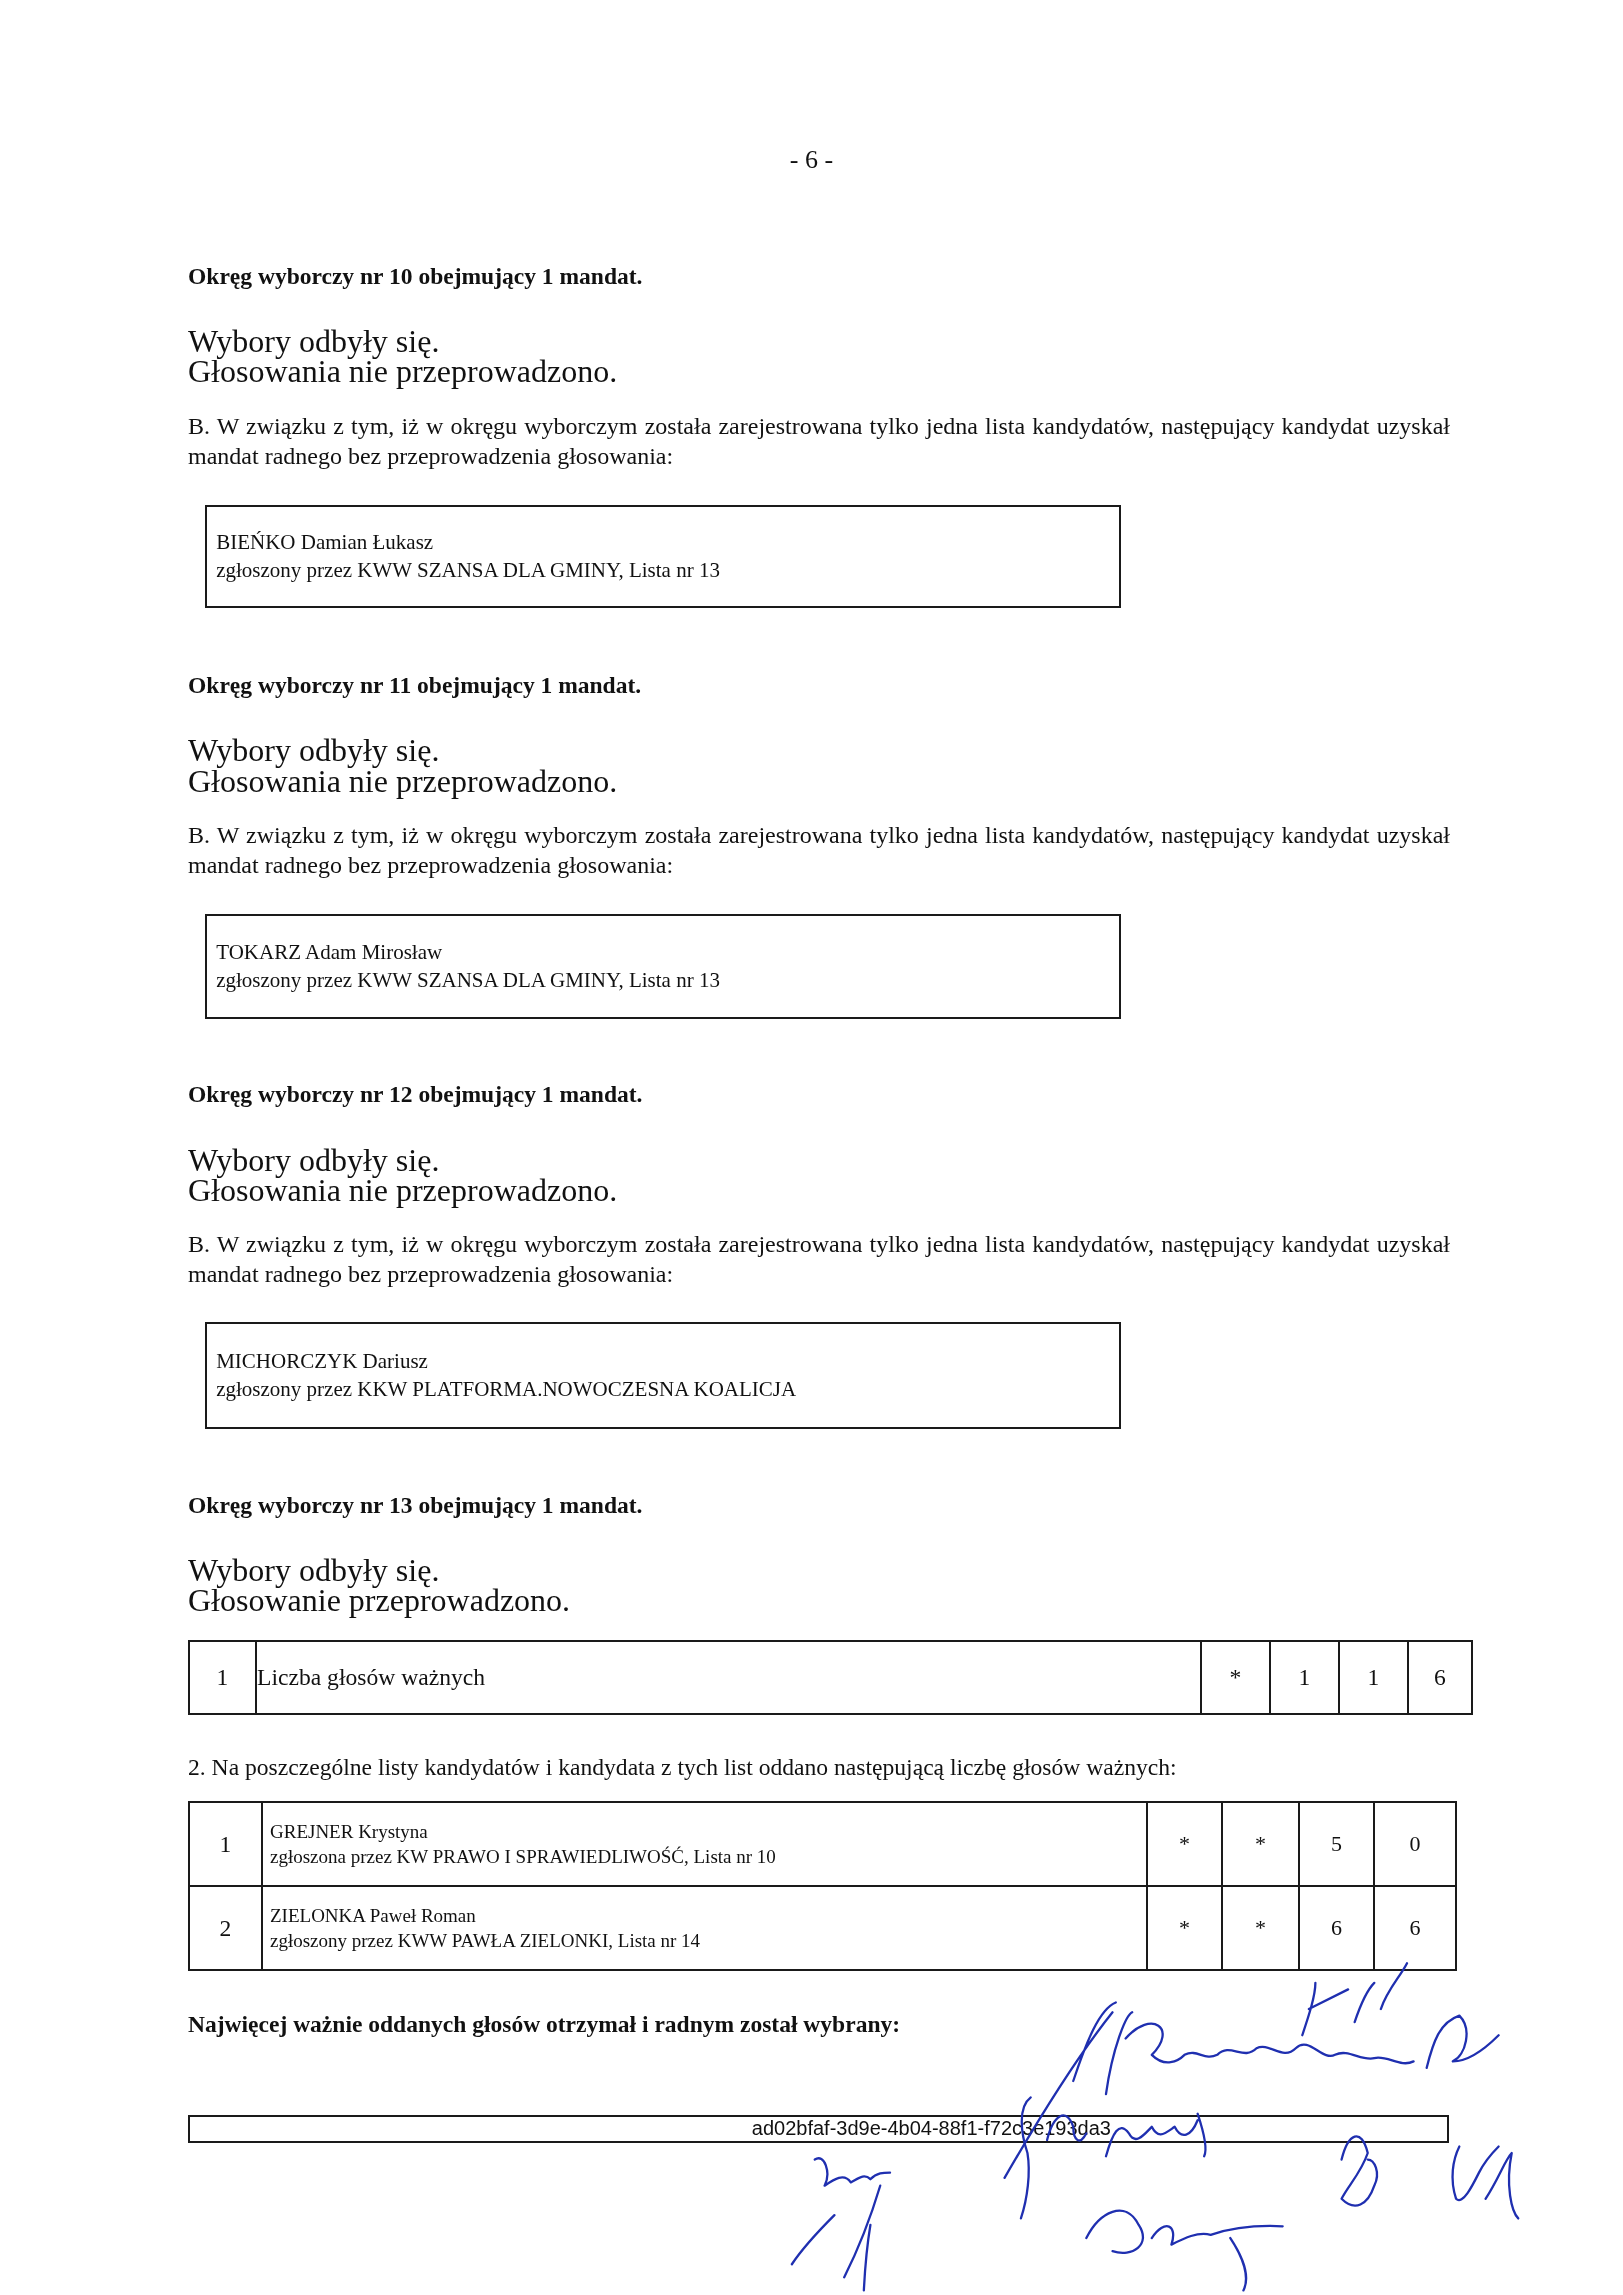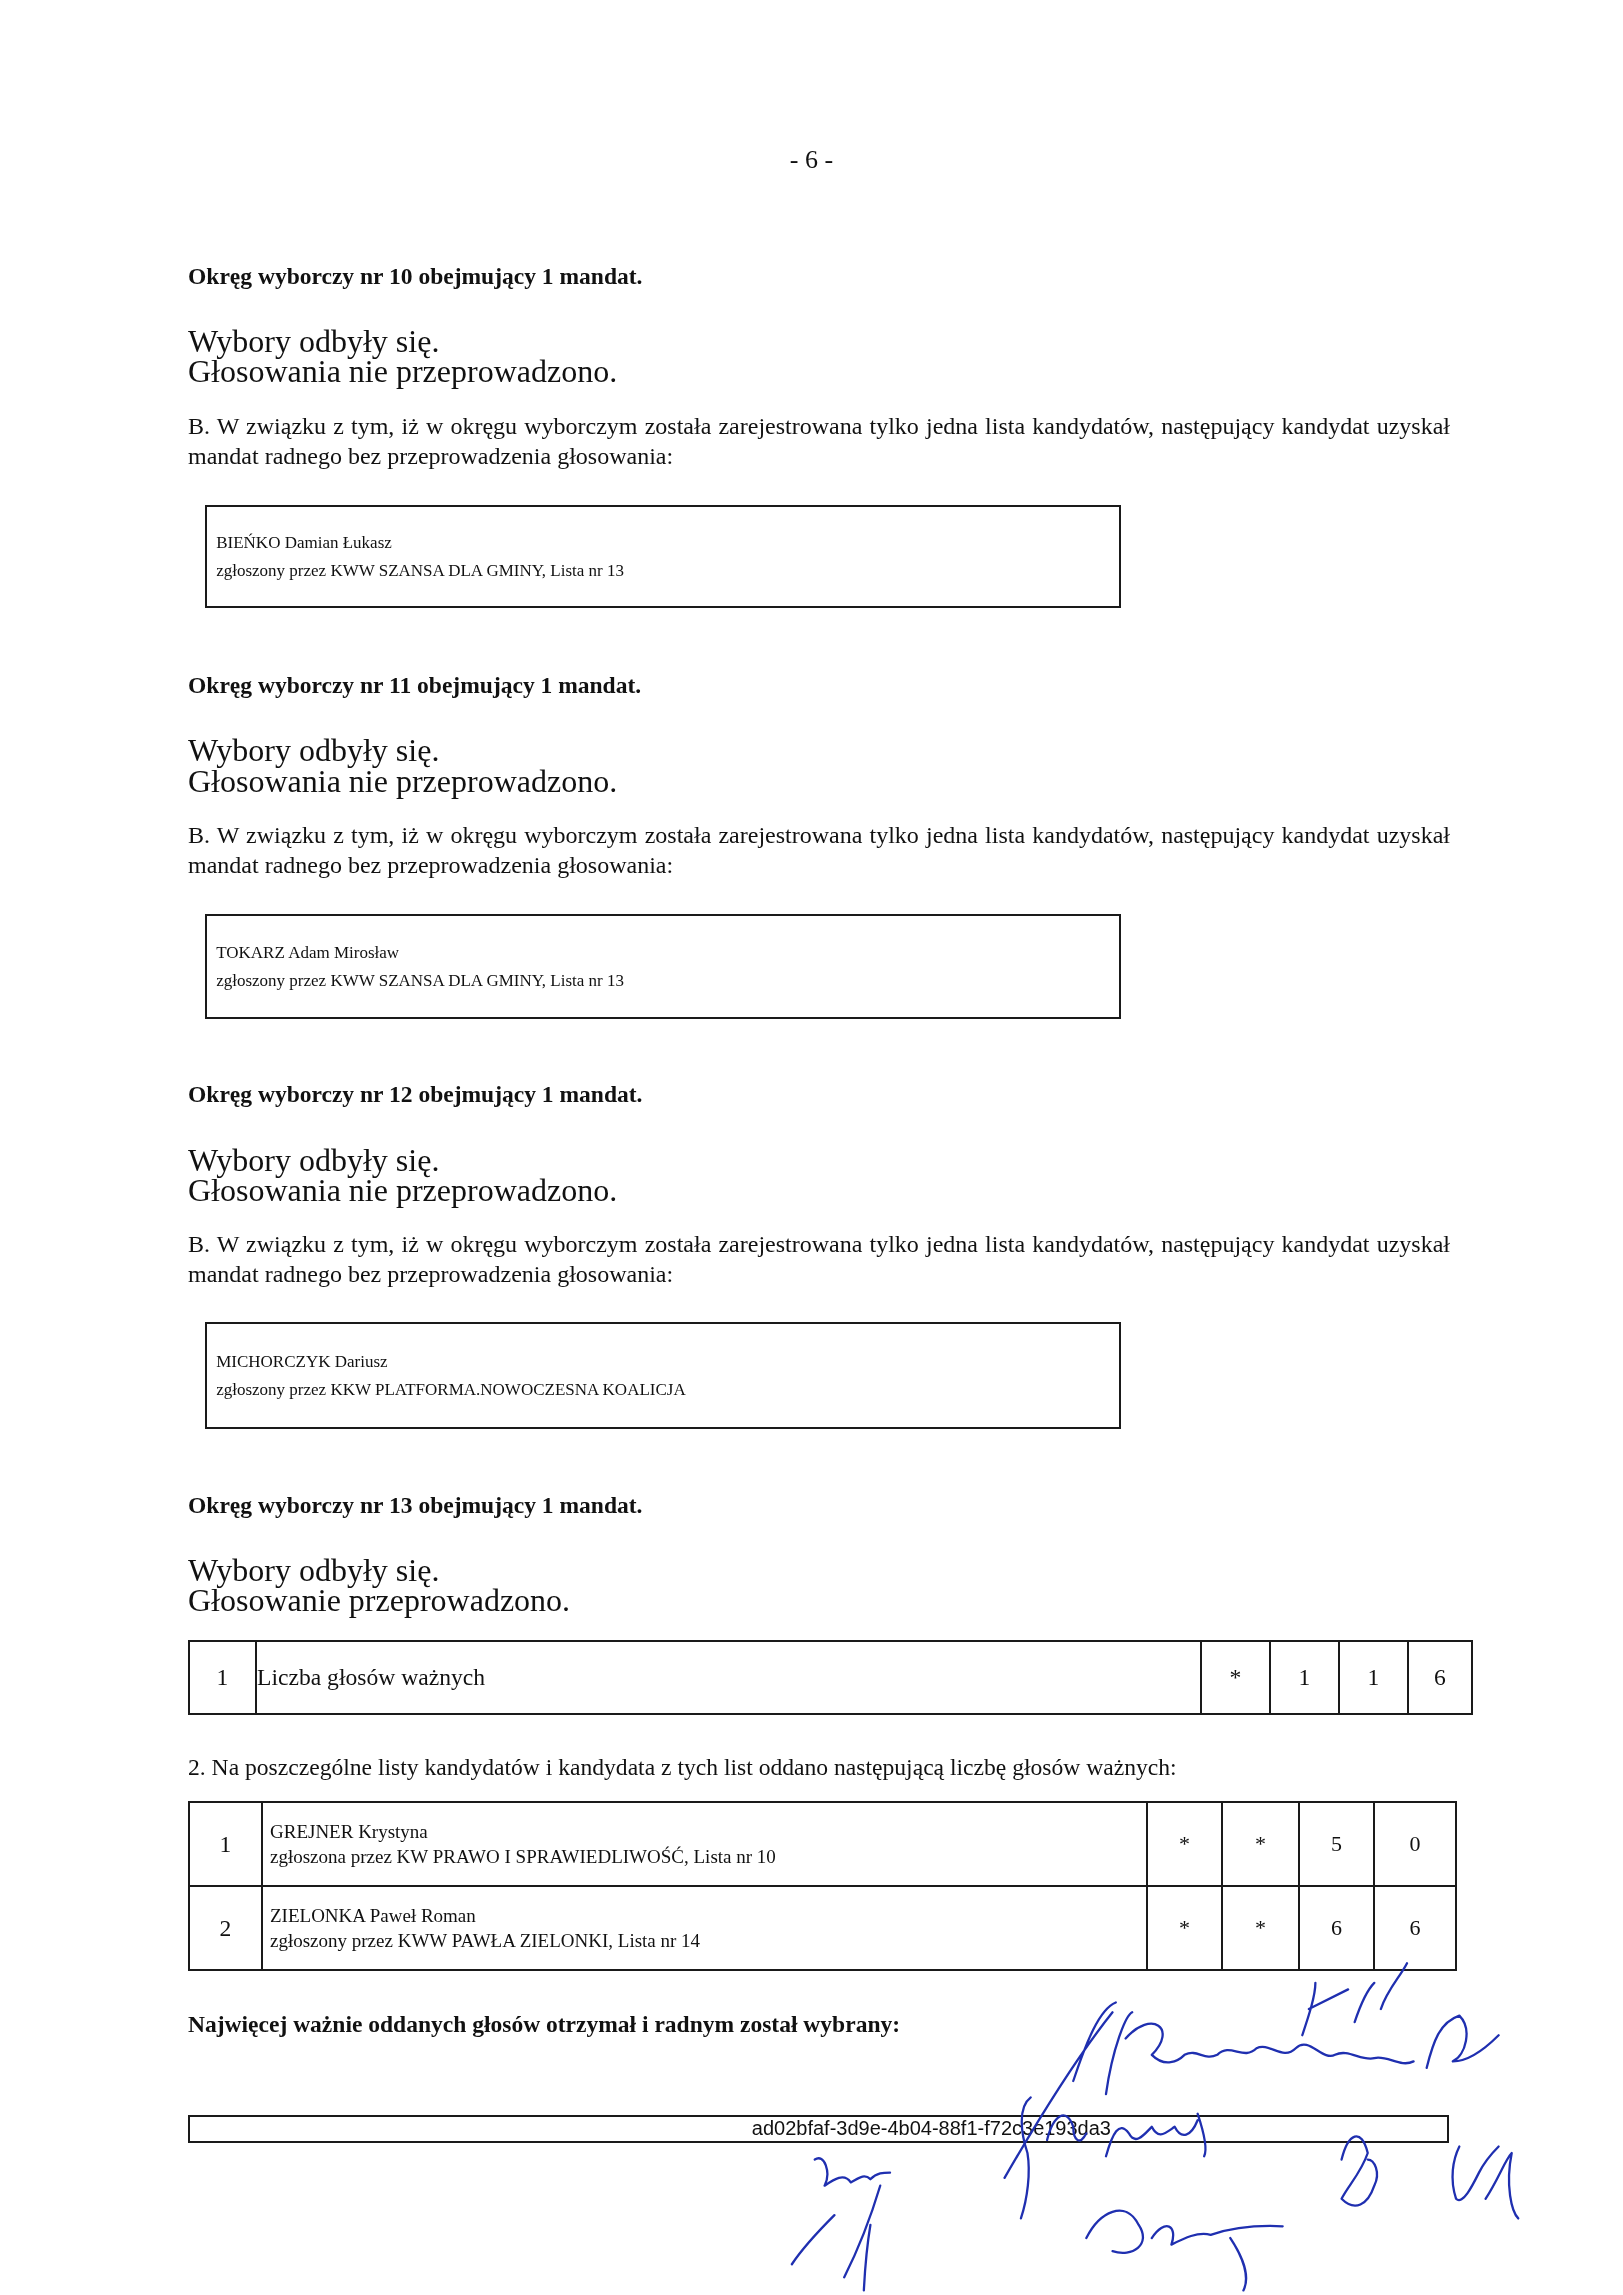--- a/index.html
+++ b/index.html
@@ -4,21 +4,21 @@
 <style>
   html, body { margin: 0; padding: 0; background: #ffffff; }
   body { width: 1623px; height: 2295px; position: relative; overflow: hidden;
          font-family: "Liberation Serif", "DejaVu Serif", serif; color: #111; }
   .abs { position: absolute; }
   .page-number { top: 145px; left: 0; width: 1623px; text-align: center; font-size: 26px; }
   .hdr { font-weight: bold; font-size: 24px; left: 188px; transform: scaleX(0.98); transform-origin: left; }
   .line { font-size: 32px; left: 188px; }
   .para { left: 188px; width: 1262px; font-size: 24px; line-height: 30px; text-align: justify; text-align-last: left; }
   .cand-box { border: 2px solid #1a1a1a; left: 205px; width: 916px; background: #fff; box-sizing: border-box;
-              padding: 0 0 0 9.2px; font-size: 17px; line-height: 27.5px; display: flex; flex-direction: column; justify-content: center; }
+              padding: 0 0 0 9.2px; font-size: 21px; line-height: 27.5px; display: flex; flex-direction: column; justify-content: center; }
   table.votes { border-collapse: collapse; position: absolute; }
   table.votes td { border: 2px solid #1a1a1a; font-size: 23.6px; text-align: center; vertical-align: middle; padding: 0; }
   table.votes td.label { text-align: left; padding-left: 0; }
   table.cands td.label { font-size: 19px; line-height: 25px; padding-left: 7px; }
   table.cands td.num { font-size: 23.6px; }
   table.cands td.digit { font-size: 22px; }
   .code-box { left: 188px; top: 2115px; width: 1261px; height: 27.5px; border: 2px solid #1a1a1a; box-sizing: border-box;
               text-align: right; padding-right: 336px; font-size: 20px; line-height: 23.6px; font-family: "Liberation Sans", sans-serif; transform-origin: left; }
   .signatures { position: absolute; left: 0; top: 0; width: 1623px; height: 2295px; pointer-events: none; }
   .signatures path { fill: none; stroke: #1f2fb0; stroke-width: 3.5; stroke-linecap: round; stroke-linejoin: round; }

